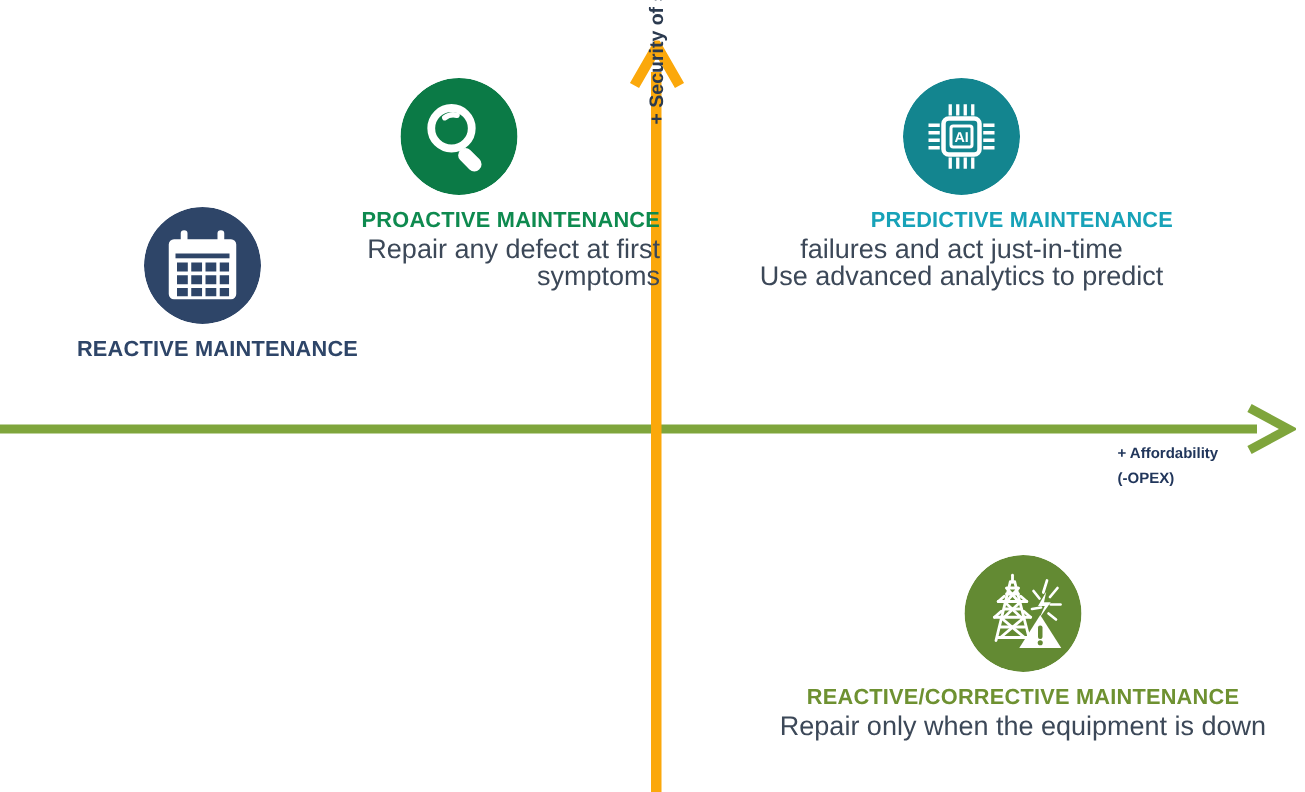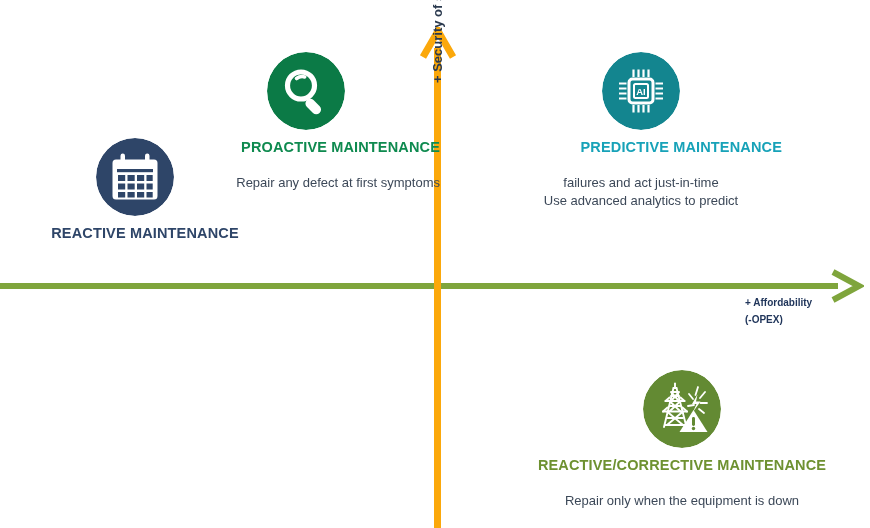--- a/index.html
+++ b/index.html
@@ -105,24 +105,24 @@
     display: block;
   }
   .quad-title {
     font-weight: bold;
     font-size: 14.5px;
     letter-spacing: 0.15px;
     margin-top: 9px;
     white-space: nowrap;
   }
   .quad-desc {
-    font-size: 13px;
+    font-size: 18px;
     color: #3C4858;
     line-height: 17.5px;
-    margin-top: 19px;
+    margin-top: 3px;
   }
 
   
   #quad-periodic   { left: 0px;   top: 138px; width: 290px; }
   #quad-proactive  { left: 172px; top: 52px;  width: 268px; text-align: right; }
   #quad-predictive { left: 500px; top: 52px;  width: 282px; }
   #quad-reactive   { left: 492px; top: 370px; width: 380px; }
 
   
   #quad-periodic  .icon-wrap  { justify-content: center; margin-left: -20px; }

